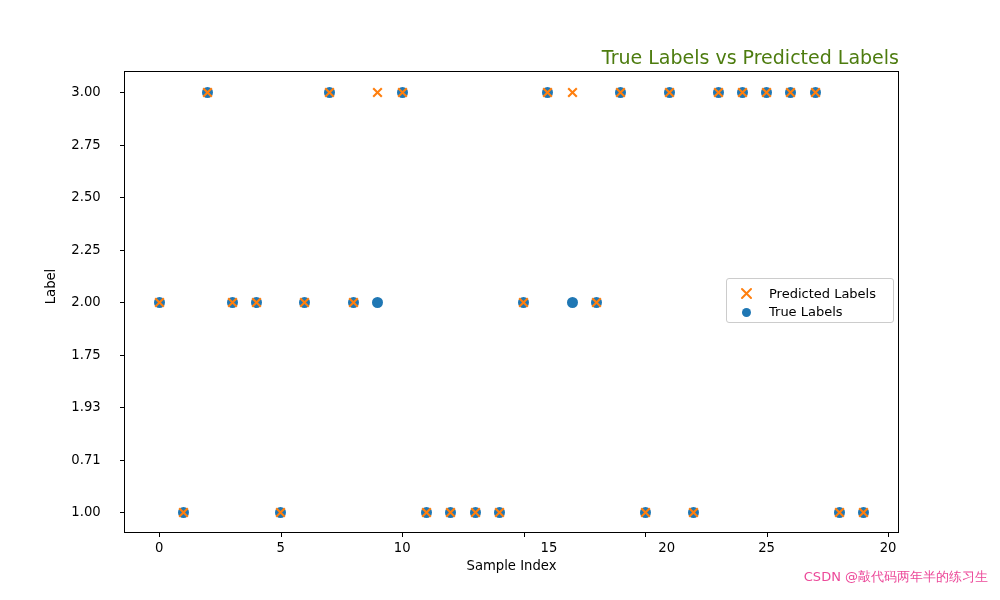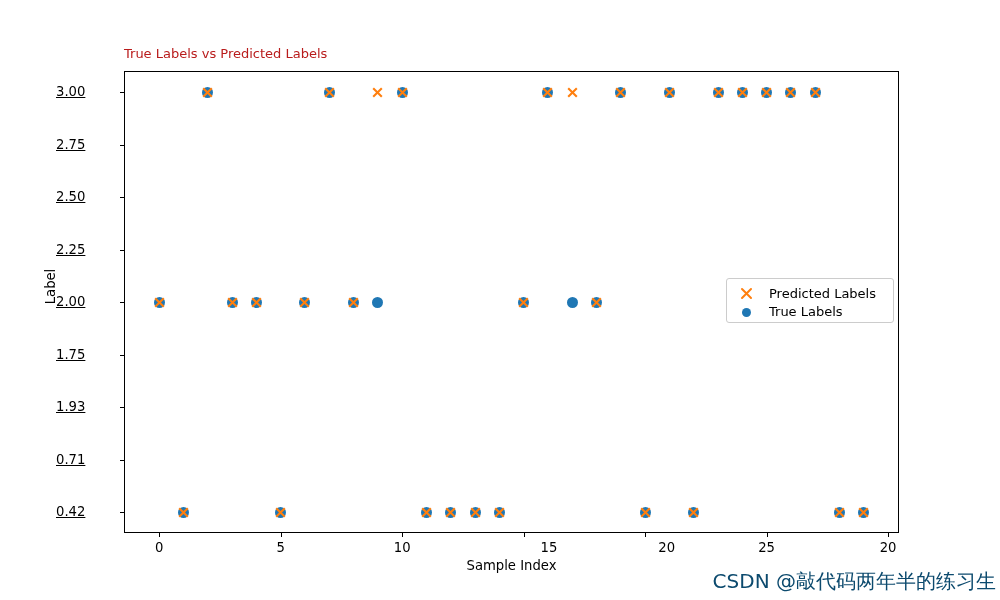--- a/index.html
+++ b/index.html
@@ -35,23 +35,23 @@
     border: 1.1px solid #000000;
     box-sizing: border-box;
     background: #ffffff;
   }
 
   #plot-title {
     position: absolute;
     left: 124px;
     top: 46px;
     width: 775px;
-    text-align: left;
-    font-size: 13px;
-    color: #b91c1c;
+    text-align: right;
+    font-size: 19px;
+    color: #4d7c0f;
     white-space: nowrap;
   }
 
   
   .xtick-mark {
     position: absolute;
     width: 1.1px;
     height: 4px;
     background: #000000;
     top: 533px;
@@ -69,25 +69,24 @@
     font-size: 13.2px;
     color: #000000;
     text-align: center;
     width: 60px;
     white-space: nowrap;
   }
   .ytick-label {
     position: absolute;
     left: 56px;
     width: 60px;
-    text-align: left;
+    text-align: center;
     font-size: 13.2px;
     color: #000000;
     white-space: nowrap;
-    text-decoration: underline;
   }
 
   #xlabel {
     position: absolute;
     left: 124px;
     top: 558px;
     width: 775px;
     text-align: center;
     font-size: 13.2px;
     white-space: nowrap;
@@ -161,24 +160,24 @@
   }
   .legend-text {
     font-size: 13px;
     color: #000000;
     white-space: nowrap;
   }
 
   
   #watermark {
     position: absolute;
-    right: 4px;
+    right: 12px;
     top: 568px;
-    font-size: 20px;
-    color: #0c4a6e;
+    font-size: 13px;
+    color: #ec4899;
     white-space: nowrap;
     font-family: "DejaVu Sans", sans-serif;
   }
 </style>
 </head>
 <body>
 
 <div id="figure">
 
   <div id="plot-title">True Labels vs Predicted Labels</div>
@@ -194,21 +193,21 @@
       <div class="xtick-label" style="left: 372.174px;">10</div>
       <div class="xtick-mark" style="left: 523.647px;"></div>
       <div class="xtick-label" style="left: 519px;">15</div>
       <div class="xtick-mark" style="left: 645.121px;"></div>
       <div class="xtick-label" style="left: 615.121px; text-align: right;">20</div>
       <div class="xtick-mark" style="left: 766.594px;"></div>
       <div class="xtick-label" style="left: 736.594px; text-align: center;">25</div>
       <div class="xtick-mark" style="left: 888.067px;"></div>
       <div class="xtick-label" style="left: 858.067px;">20</div>
       <div class="ytick-mark" style="top: 512px;"></div>
-      <div class="ytick-label" style="top: 504px;">0.42</div>
+      <div class="ytick-label" style="top: 504px;">1.00</div>
       <div class="ytick-mark" style="top: 459.5px;"></div>
       <div class="ytick-label" style="top: 451.5px;">0.71</div>
       <div class="ytick-mark" style="top: 407px;"></div>
       <div class="ytick-label" style="top: 399px;">1.93</div>
       <div class="ytick-mark" style="top: 354.5px;"></div>
       <div class="ytick-label" style="top: 346.5px;">1.75</div>
       <div class="ytick-mark" style="top: 302px;"></div>
       <div class="ytick-label" style="top: 294px;">2.00</div>
       <div class="ytick-mark" style="top: 249.5px;"></div>
       <div class="ytick-label" style="top: 241.5px;">2.25</div>

